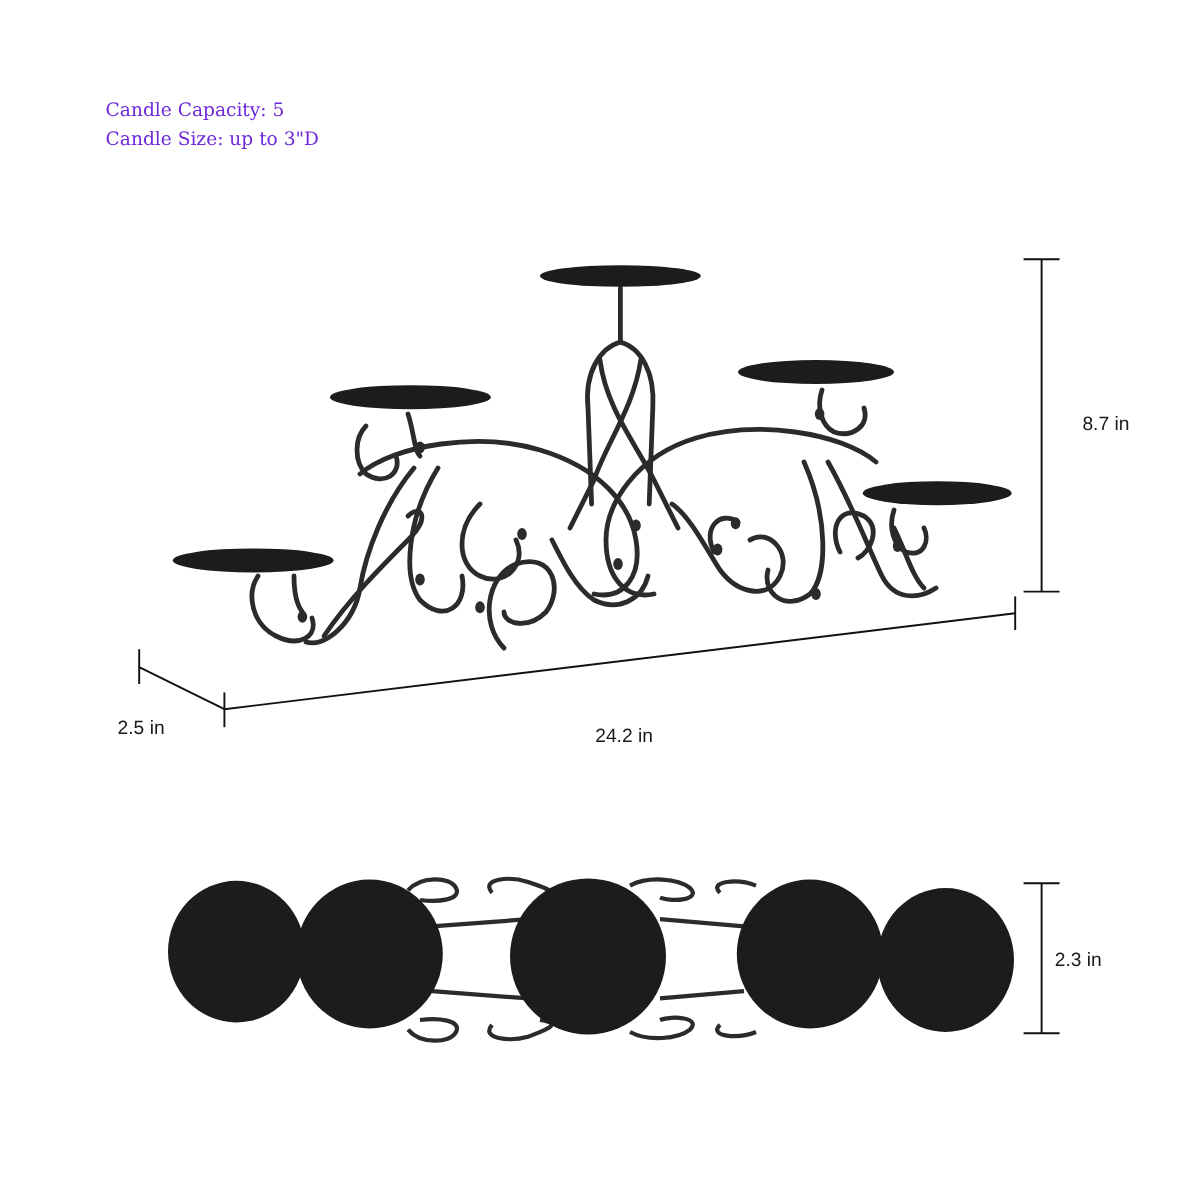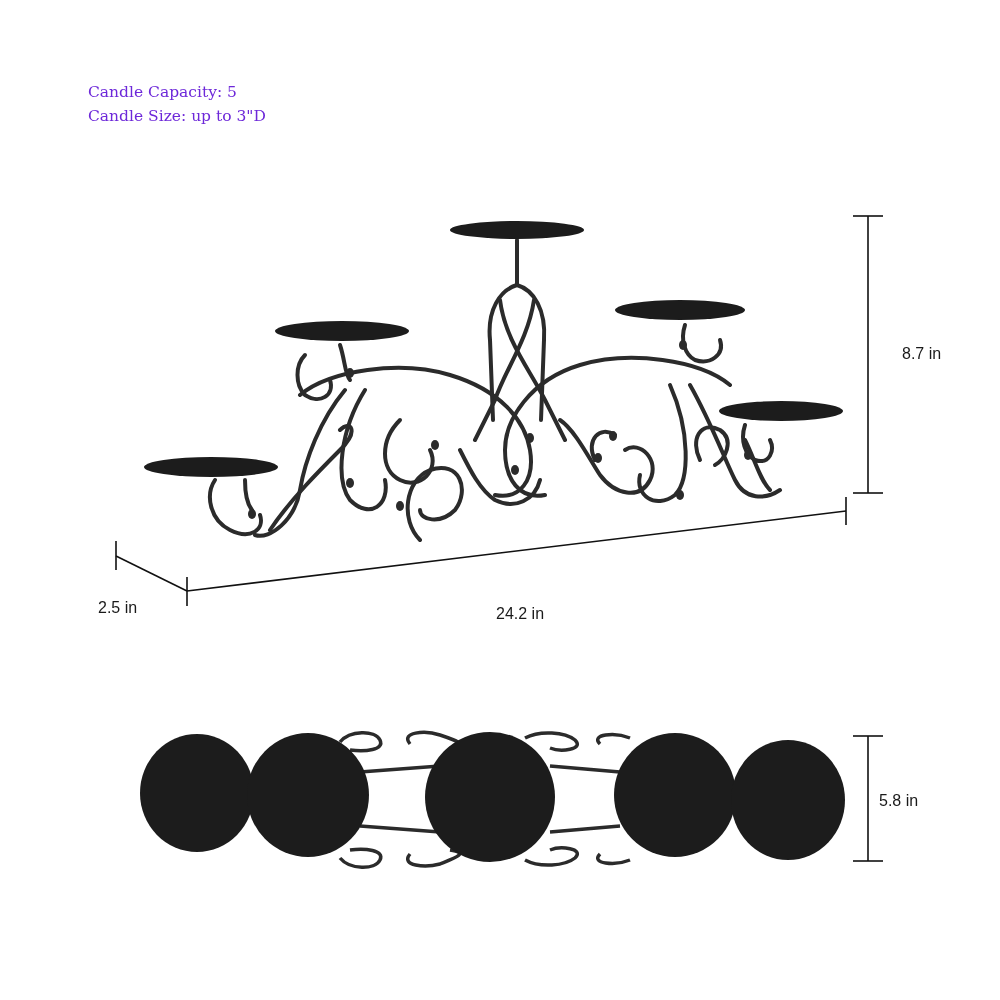--- a/index.html
+++ b/index.html
@@ -118,13 +118,13 @@
       <ellipse cx="490" cy="797" rx="65" ry="65"></ellipse>
       <ellipse cx="675" cy="795" rx="61" ry="62"></ellipse>
       <ellipse cx="788" cy="800" rx="57" ry="60"></ellipse>
     </g>
   </g>
 </svg>
 
 <div class="dim-label" style="left:902px; top:345px;">8.7 in</div>
 <div class="dim-label" style="left:496px; top:577px;margin-top:28px;">24.2 in</div>
 <div class="dim-label" style="left:98px; top:599px;">2.5 in</div>
-<div class="dim-label" style="left:879px; top:792px;">5.8 in</div>
+<div class="dim-label" style="left:879px; top:792px;">2.3 in</div>
 
 </body></html>

